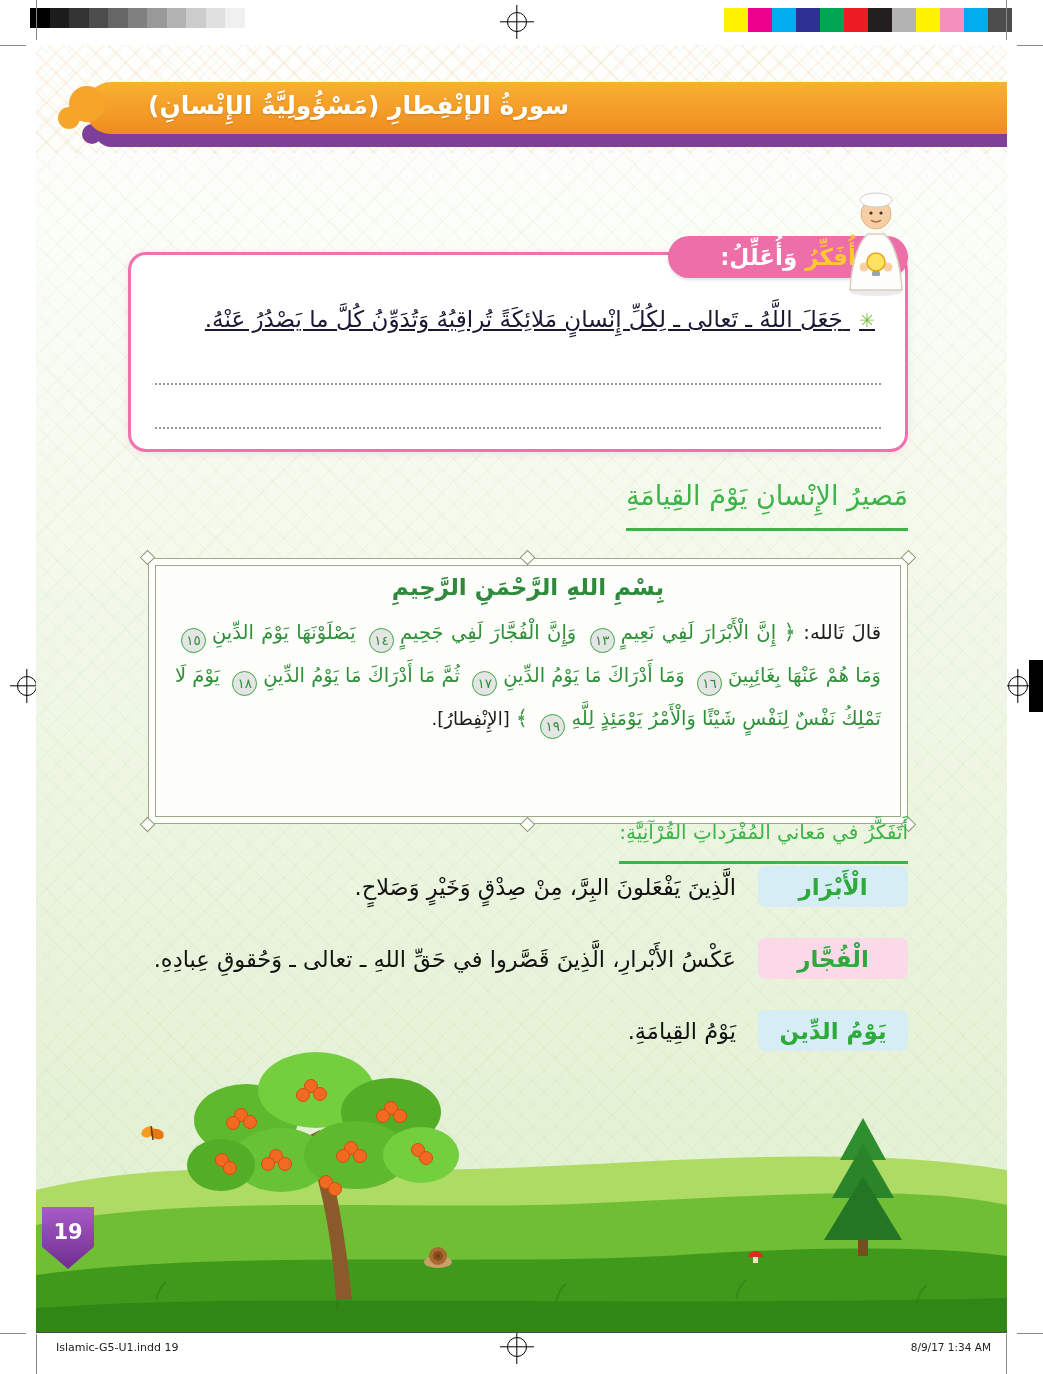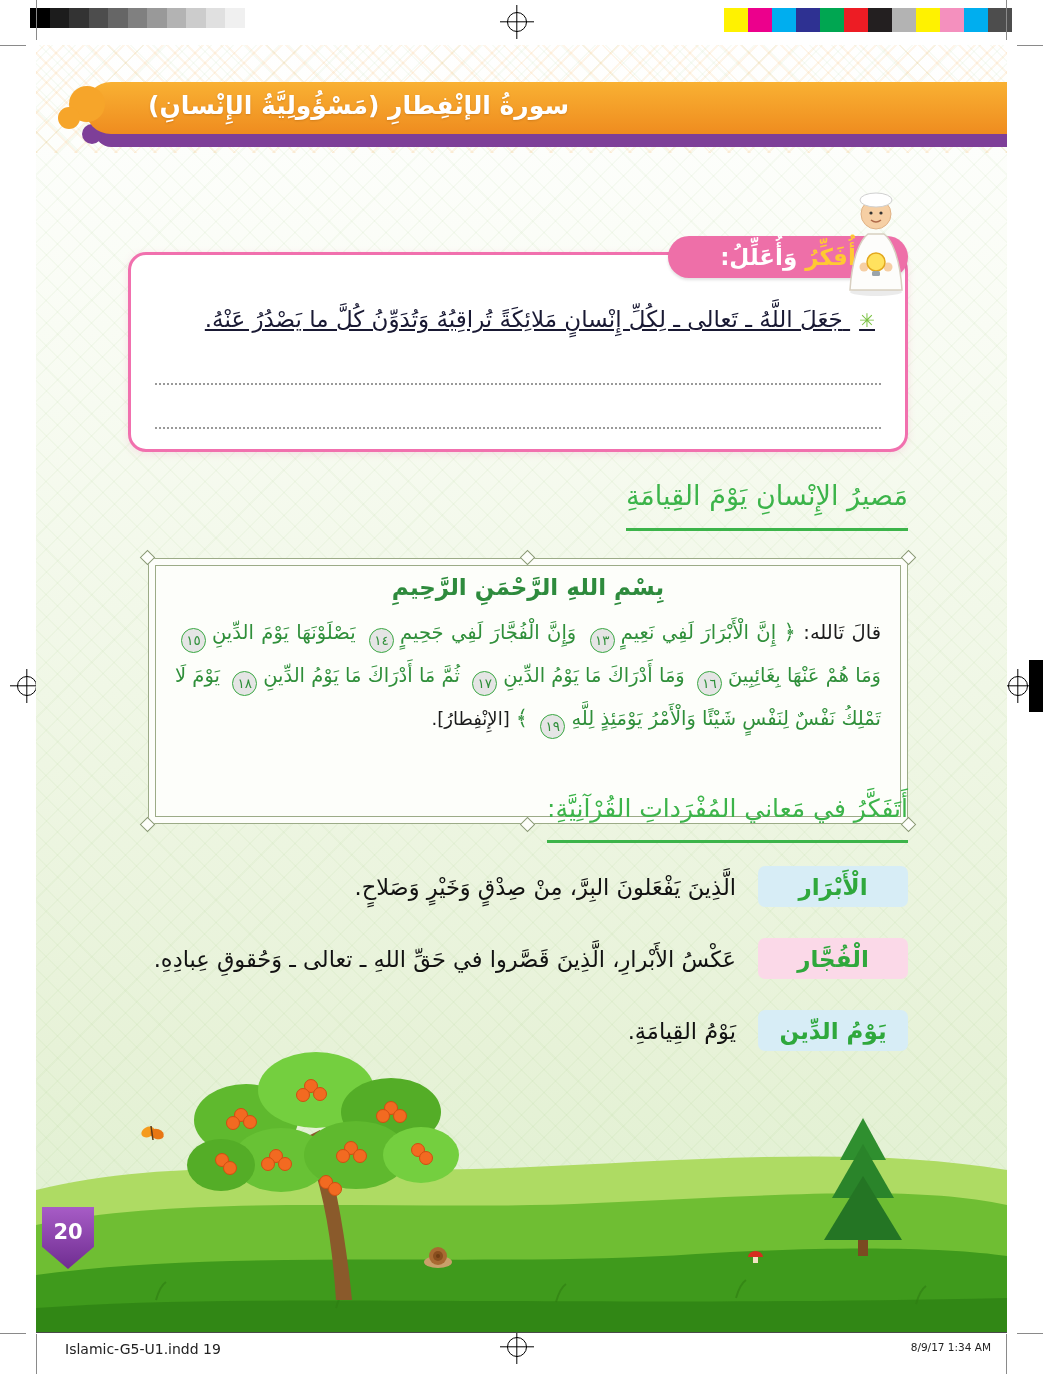--- a/index.html
+++ b/index.html
@@ -56,21 +56,21 @@
   .prompt-line { position:absolute; right:30px; left:34px; top:44px; direction:rtl; text-align:right;
                  font-size:23px; color:#191933; line-height:1.75;text-decoration:underline; }
   .bullet { color:#7ac143; font-size:19px; margin-left:9px; }
   .dotline { position:absolute; left:24px; right:24px; height:0; border-bottom:2px dotted #999; }
   #dot1 { top:128px; } #dot2 { top:172px; }
 
   
   .h-green { position:absolute; right:99px; color:#3cb44a; font-weight:normal; direction:rtl;
              padding-bottom:17px; border-bottom:3px solid #3cb44a; z-index:2; }
   #h1 { top:435px; font-size:27px; }
-  #h2 { top:749px; font-size:25px; }
+  #h2 { top:775px; font-size:20px; }
 
   
   .qframe { position:absolute; left:112px; top:485px; width:760px; height:266px; background:#fdfefa;
             border:1.5px solid #9cab87; z-index:2;margin-top:28px; }
   .qframe-inner { position:absolute; inset:6px; border:1.3px solid #9cab87; pointer-events:none; }
   .diamond { position:absolute; width:11px; height:11px; background:#fdfefa; border:1.5px solid #8a9a74; transform:rotate(45deg); }
   .d-tl { left:-7px; top:-7px; } .d-tr { right:-7px; top:-7px; }
   .d-bl { left:-7px; bottom:-7px; } .d-br { right:-7px; bottom:-7px; }
   .d-tm { left:calc(50% - 6px); top:-7px; } .d-bm { left:calc(50% - 6px); bottom:-7px; }
   .bismillah { margin-top:15px; text-align:center; color:#2e8b3d; font-size:23px; font-weight:bold; direction:rtl; }
@@ -91,21 +91,21 @@
   .t-pink { background:#fbd9e8;text-align:center; }
   .vdef { margin-right:22px; font-size:22.5px; color:#121212; text-align:left; line-height:1.6; direction:rtl; }
 
   
   .scene { position:absolute; left:0; top:995px; width:971px; height:293px; z-index:1; }
   .shield { position:absolute; left:42px; top:1207px; width:52px; height:62px; z-index:6; }
   .shield-shape { width:100%; height:100%; clip-path:polygon(0 0,100% 0,100% 64%,50% 100%,0 64%);
                   background:linear-gradient(180deg,#a75cc6,#6f2d91); display:flex; align-items:center; justify-content:center; }
   .shield-num { color:#fff; font-size:21px; font-weight:bold; padding-bottom:12px; }
 
-  .footer-left  { position:absolute; left:56px;  top:1341px; font-size:14px; color:#222;margin-left:9px; }
+  .footer-left  { position:absolute; left:56px;  top:1341px; font-size:11px; color:#222; }
   .footer-right { position:absolute; right:52px; top:1341px; font-size:10.5px; color:#222; }
 </style>
 </head>
 <body>
 
 <div class="sheet">
 
   <div class="bar" id="gsbar">
       <div class="gsq" style="background: rgb(0, 0, 0);"></div>
       <div class="gsq" style="background: rgb(28, 28, 28);"></div>
@@ -306,19 +306,19 @@
 
       <g transform="translate(712,210)">
         <rect x="5" y="6" width="5" height="7" fill="#f3e3c3"></rect>
         <path d="M0,7 A7.5,6 0 0 1 15,7 Z" fill="#d62e1f"></path>
       </g>
     </svg>
   </div>
 
   <div class="shield">
     <div class="shield-shape">
-      <span class="shield-num">20</span>
+      <span class="shield-num">19</span>
     </div>
   </div>
 
   <div class="footer-left">Islamic-G5-U1.indd   19</div>
   <div class="footer-right">8/9/17   1:34 AM</div>
 </div>
 
 </body></html>

